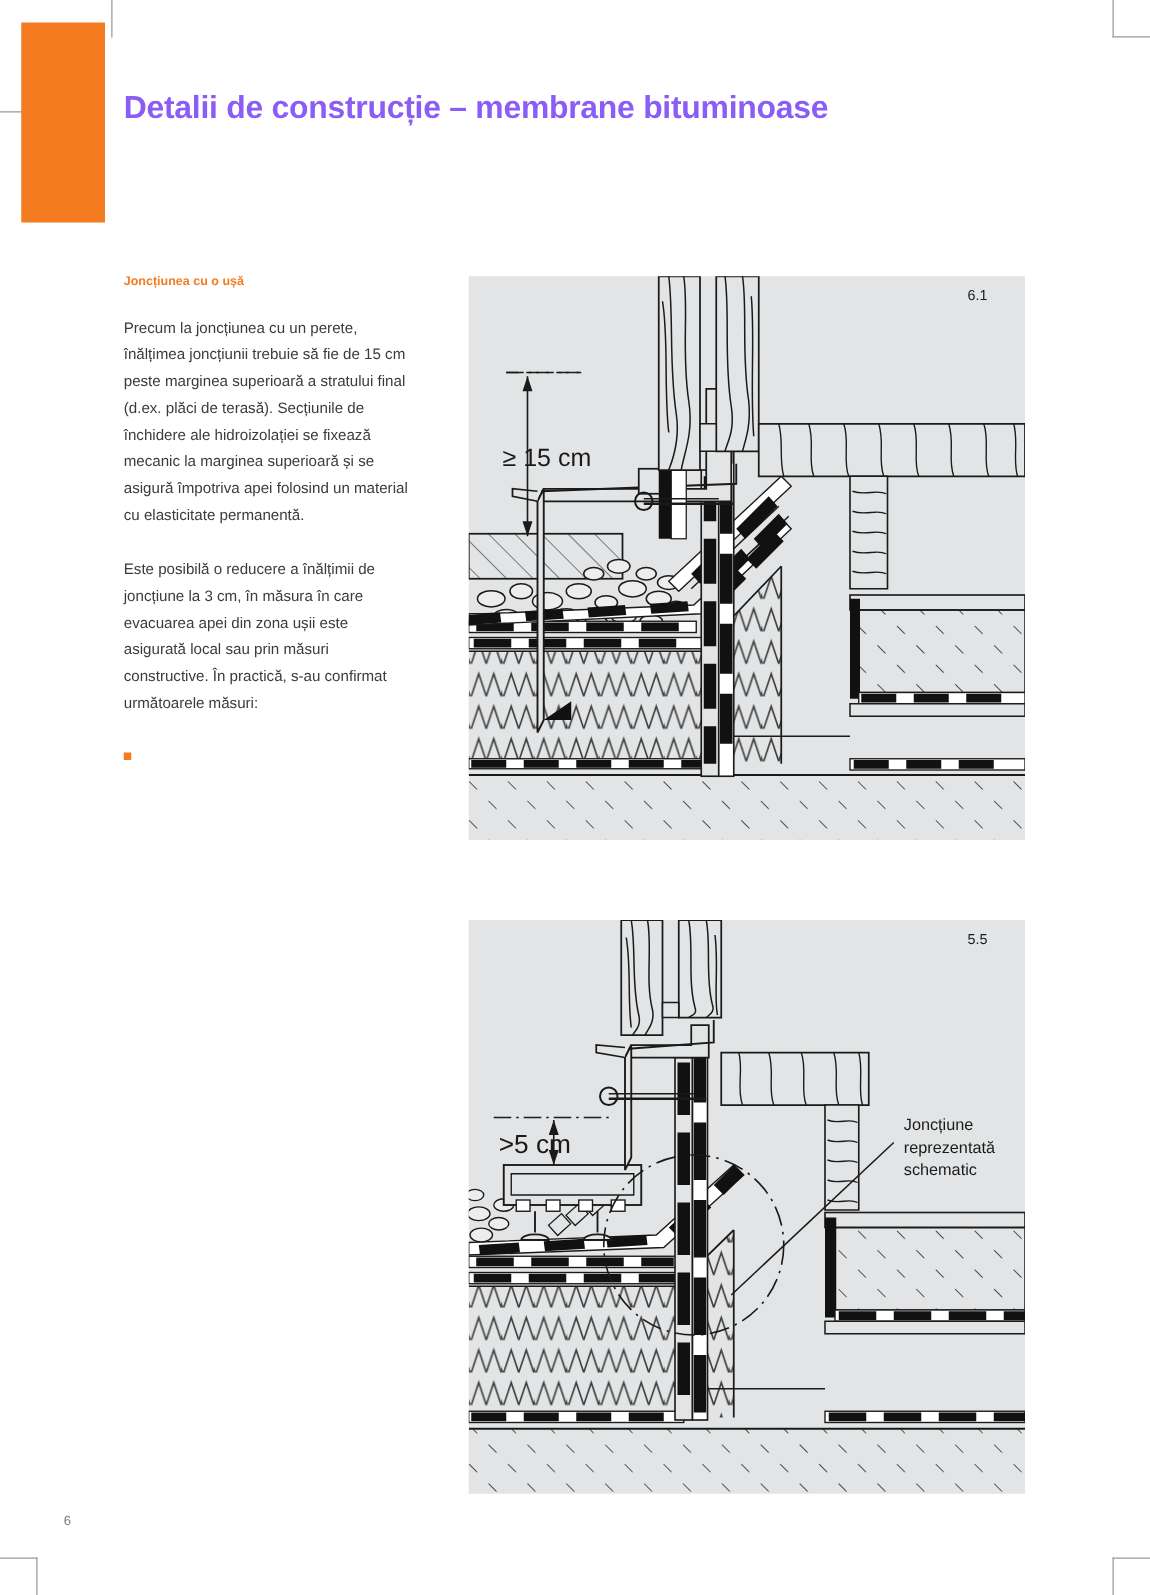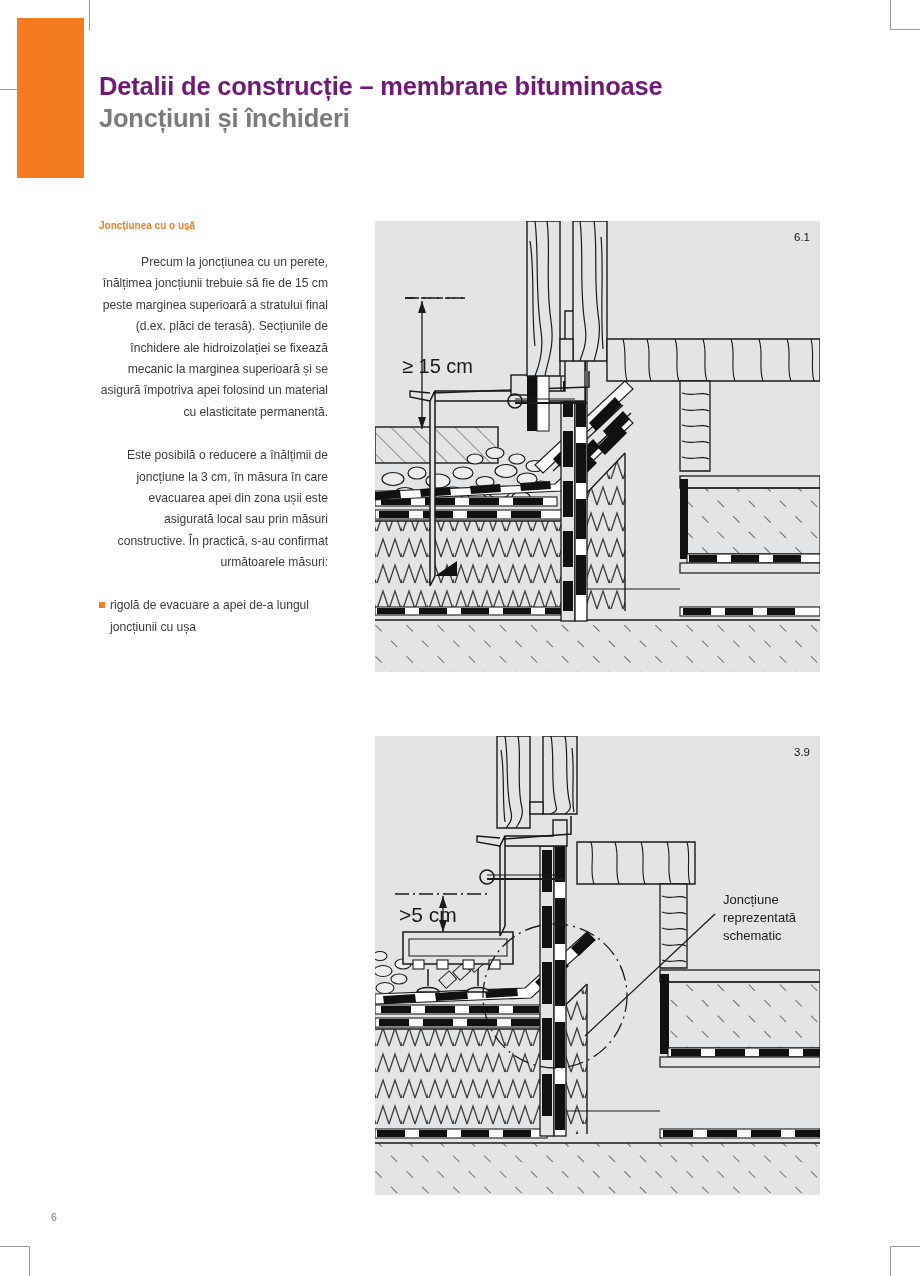--- a/index.html
+++ b/index.html
@@ -37,21 +37,21 @@
   
   .title-wrap {
     position: absolute;
     left: 99px;
     top: 72px;
     width: 760px;
   }
   .title-main {
     font-size: 25.5px;
     font-weight: bold;
-    color: #701a75;
+    color: #8b5cf6;
     letter-spacing: -0.2px;
     line-height: 1.16;
     margin: 0;
     white-space: nowrap;
   }
   .title-sub {
     font-size: 25.5px;
     font-weight: bold;
     color: #7b7b7b;
     letter-spacing: -0.2px;
@@ -72,21 +72,21 @@
     font-weight: bold;
     color: #F47B20;
     margin: 0 0 20px 0;
     line-height: 1.3;
   }
   .para {
     font-size: 12.1px;
     color: #3b3b3b;
     line-height: 1.77;
     margin: 0 14px 22px 0;
-    text-align: right;
+    text-align: left;
   }
   .bullets {
     margin: 0 0 22px 0;
     padding: 0;
     list-style: none;
   }
   .bullets li {
     font-size: 12.1px;
     color: #3b3b3b;
     line-height: 1.77;
@@ -108,21 +108,21 @@
     position: absolute;
     left: 375px;
     background: #E3E4E5;
   }
   #fig-1 { top: 221px; width: 445px; height: 451px; }
   #fig-2 { top: 736px; width: 445px; height: 459px; }
   .fig svg { display: block; width: 100%; height: 100%; }
 
   .fig-num {
     position: absolute;
-    right: 10px;
+    right: 30px;
     top: 10px;
     font-size: 11.5px;
     color: #1a1a1a;
   }
 
   
   .page-num {
     position: absolute;
     left: 51px;
     top: 1211px;
@@ -139,29 +139,28 @@
 <div class="crop h" style="left:890px; top:29px;"></div>
 <div class="crop v" style="left:890px; top:1246px;"></div>
 <div class="crop h" style="left:890px; top:1246px;"></div>
 <div class="crop h" style="left:0px; top:1246px;"></div>
 <div class="crop v" style="left:29px; top:1246px;"></div>
 
 <div class="orange-block"></div>
 
 <div class="title-wrap">
   <h1 class="title-main">Detalii de construcție – membrane bituminoase</h1>
-  <h2 class="title-sub">Joncțiuni și închideri</h2>
 </div>
 
 <div class="text-col">
   <p class="sec-head">Joncțiunea cu o ușă</p>
   <p class="para">Precum la joncțiunea cu un perete, înălțimea joncțiunii trebuie să fie de 15 cm peste marginea superioară a stratului final (d.ex. plăci de terasă). Secțiunile de închidere ale hidroizolației se fixează mecanic la marginea superioară și se asigură împotriva apei folosind un material cu elasticitate permanentă.</p>
   <p class="para">Este posibilă o reducere a înălțimii de joncțiune la 3 cm, în măsura în care evacuarea apei din zona ușii este asigurată local sau prin măsuri constructive. În practică, s-au confirmat următoarele măsuri:</p>
   <ul class="bullets">
-    <li><span class="sq"></span><span>rigolă de evacuare a apei de-a lungul joncțiunii cu ușa</span></li>
+    <li><span class="sq"></span></li>
   </ul>
 </div>
 
 <div class="fig" id="fig-1">
   <svg viewBox="0 0 445 451" preserveAspectRatio="none">
     <defs>
       <pattern id="concreteHatch" width="22" height="22" patternUnits="userSpaceOnUse" patternTransform="rotate(-45)">
         <line x1="0" y1="0" x2="0" y2="22" stroke="#2b2b2b" stroke-width="1.5" stroke-dasharray="9 13"></line>
       </pattern>
       <pattern id="screedHatch" width="15" height="15" patternUnits="userSpaceOnUse" patternTransform="rotate(-45)">
@@ -537,16 +536,16 @@
       <path d="M68 160 L64 172 L72 172 Z" fill="#1a1a1a"></path>
       <path d="M68 196 L64 184 L72 184 Z" fill="#1a1a1a"></path>
       <text x="24" y="186" font-family="'Liberation Sans', sans-serif" font-size="21" fill="#1a1a1a">&gt;5 cm</text>
 
       <line x1="210" y1="300" x2="340" y2="178" stroke="#1a1a1a" stroke-width="1.2"></line>
       <text x="348" y="168" font-family="'Liberation Sans', sans-serif" font-size="13" fill="#1a1a1a">Joncțiune</text>
       <text x="348" y="186" font-family="'Liberation Sans', sans-serif" font-size="13" fill="#1a1a1a">reprezentată</text>
       <text x="348" y="204" font-family="'Liberation Sans', sans-serif" font-size="13" fill="#1a1a1a">schematic</text>
     </g>
   </svg>
-  <div class="fig-num">3.9</div>
+  <div class="fig-num">5.5</div>
 </div>
 
 <div class="page-num">6</div>
 
 </body></html>

